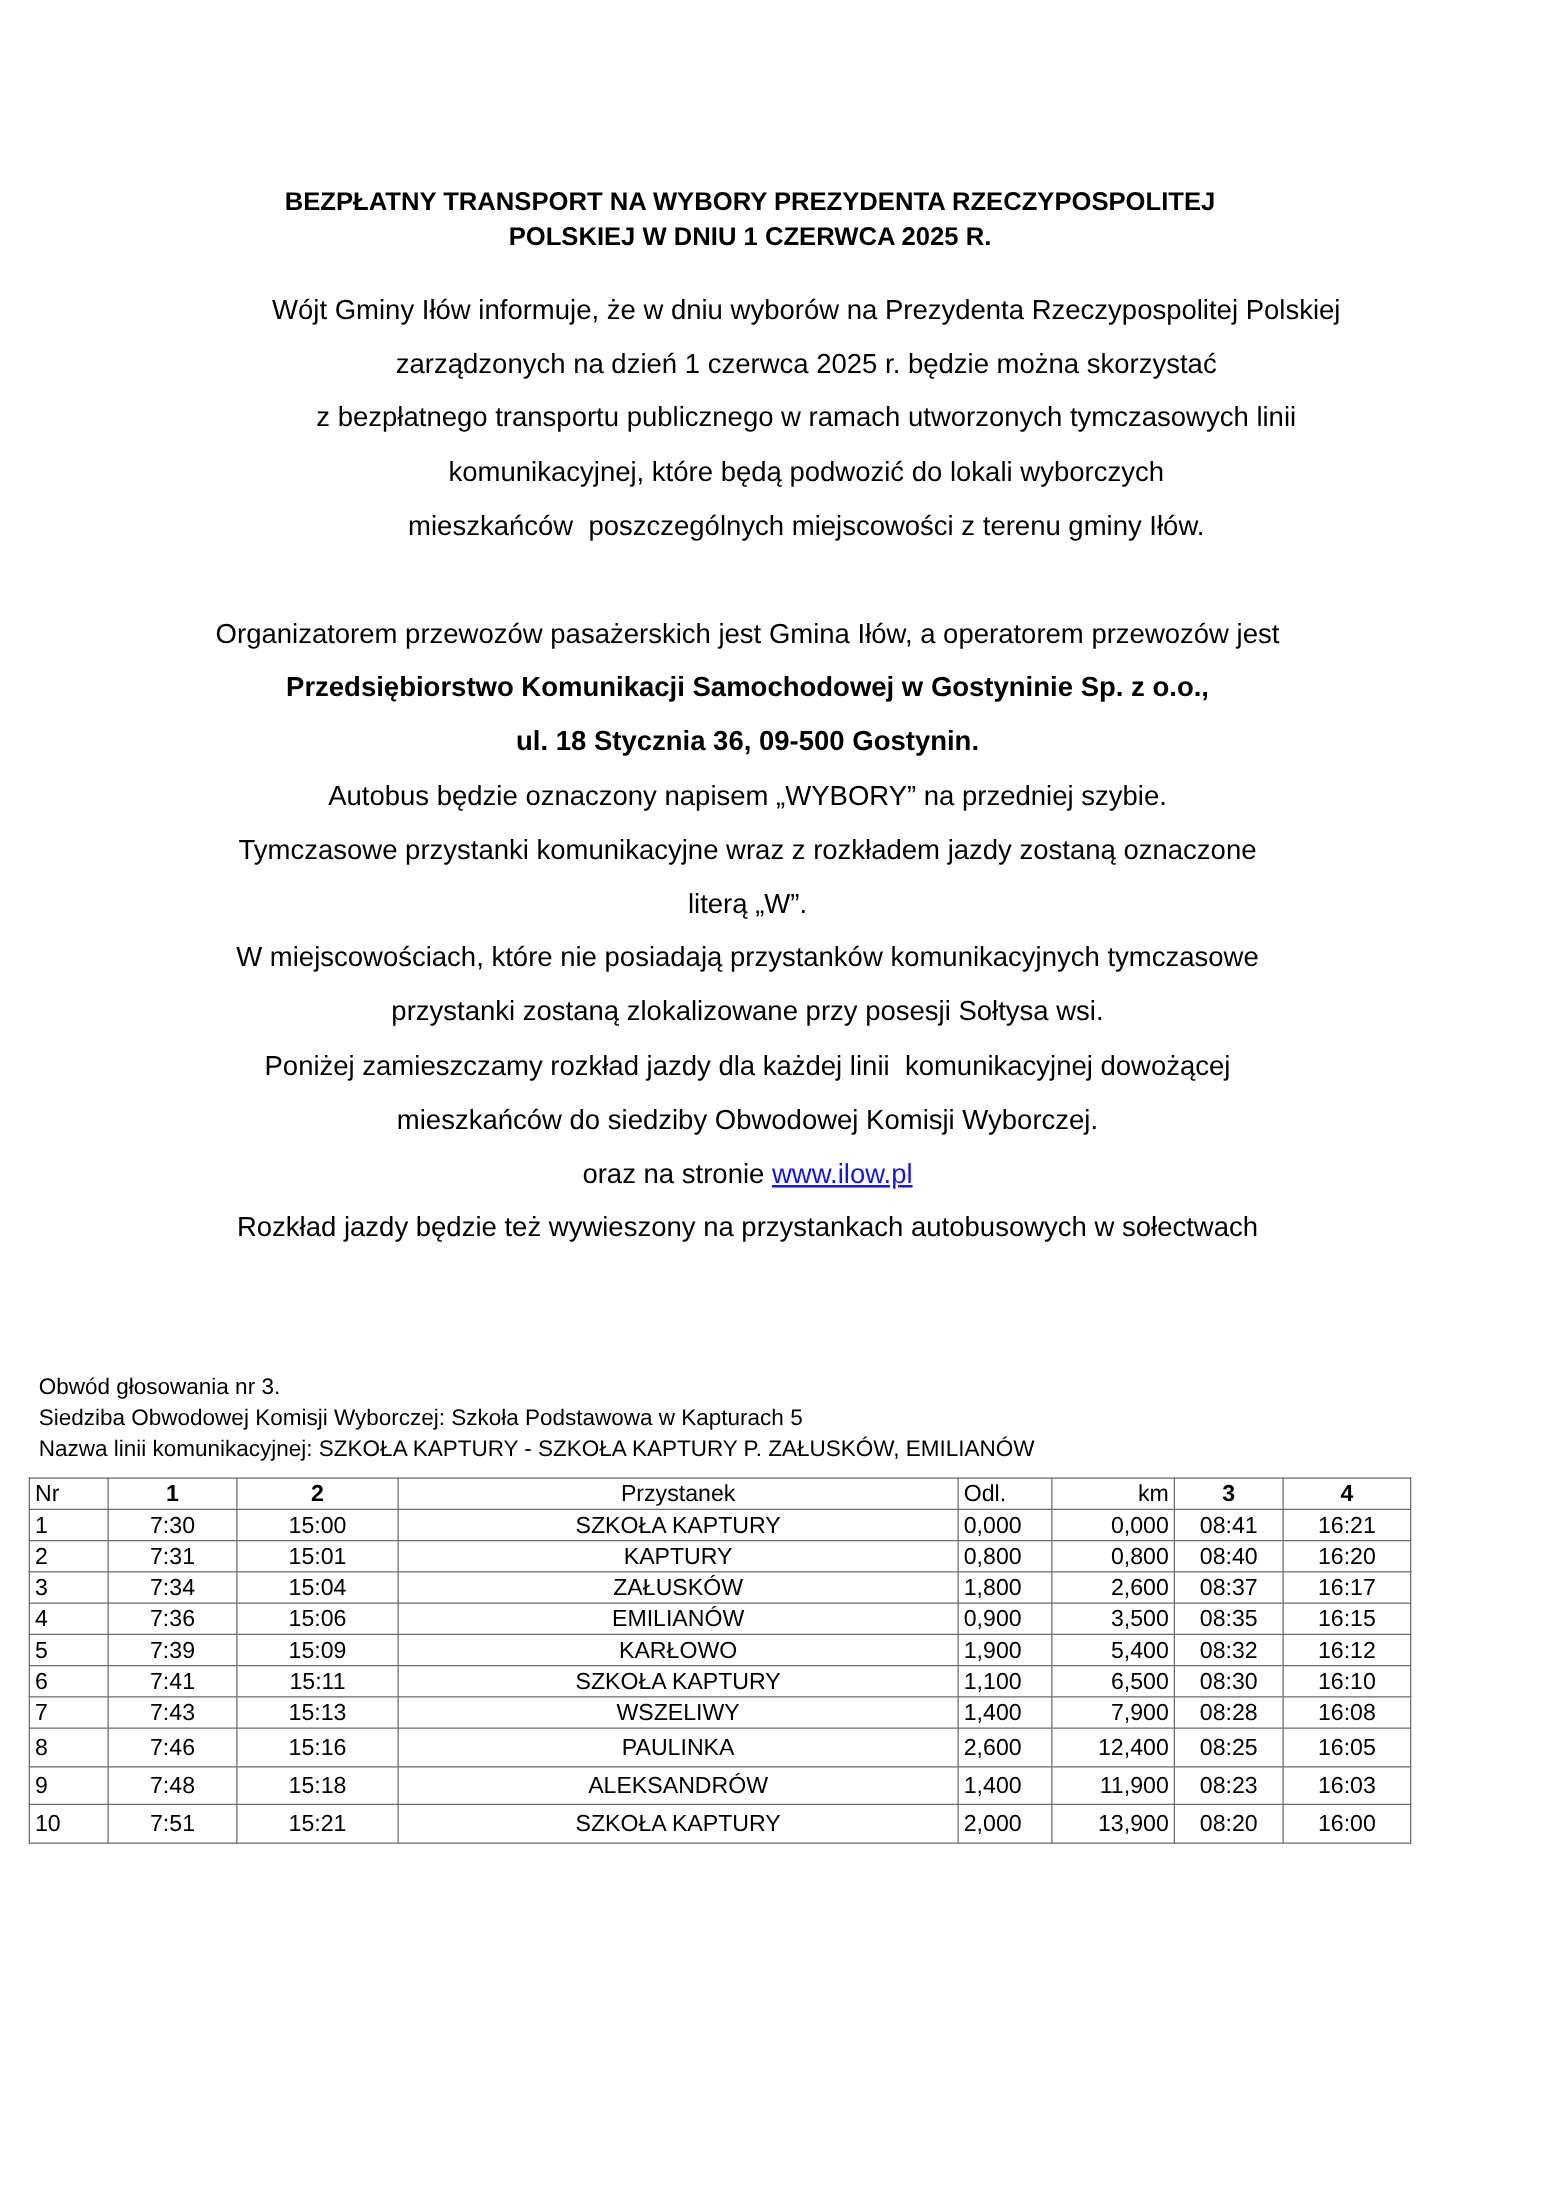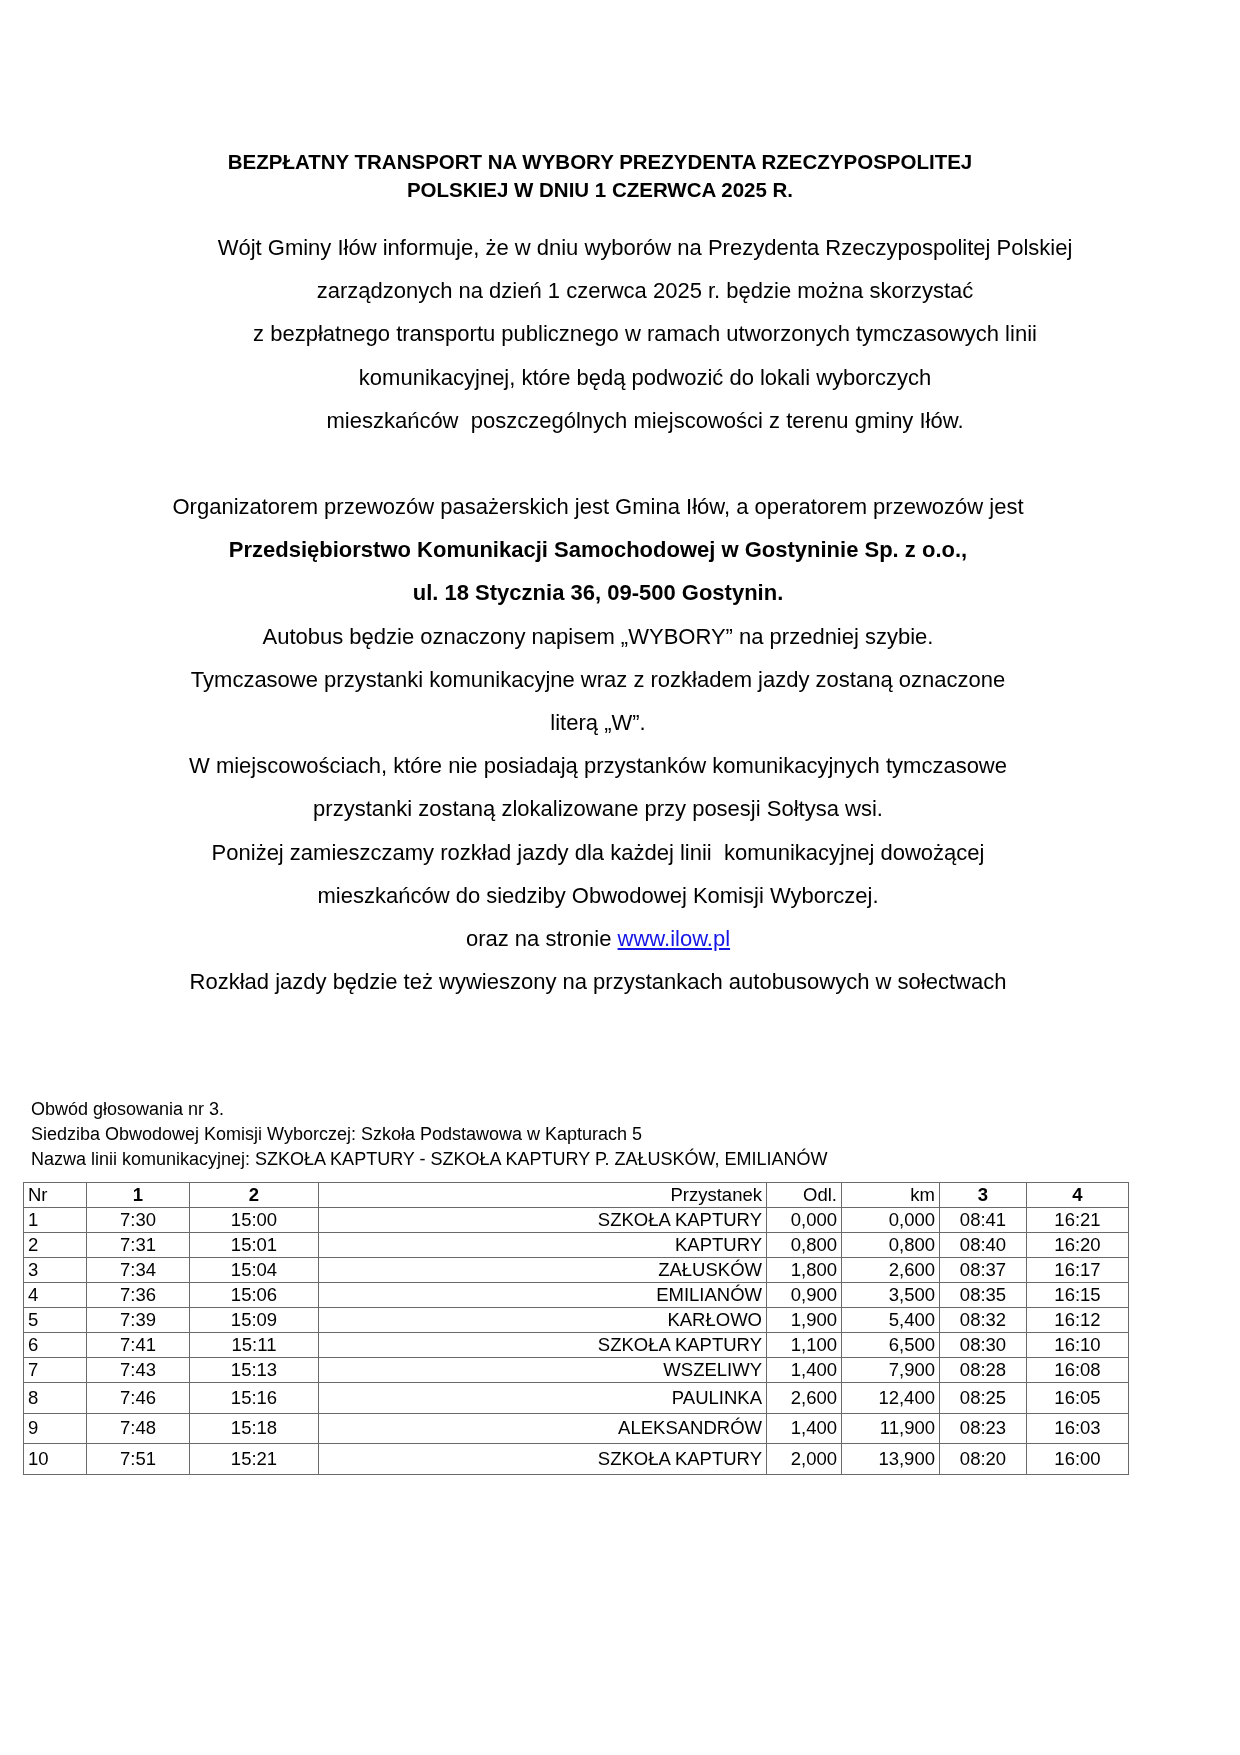--- a/index.html
+++ b/index.html
@@ -31,22 +31,22 @@
     border: 1.5px solid #222;
   }
   table.sched td {
     border: 1.3px solid #6a6a6a; padding: 0 4px; height: 24px; line-height: 24px;
     white-space: nowrap;
   }
   table.sched tr.tall td { height: 29.5px; }
   .c-nr { width: 54px; text-align: left; }
   .c-t1 { width: 94px; text-align: center; }
   .c-t2 { width: 120px; text-align: center; }
-  .c-stop { width: 439px; text-align: right; }
-  .c-odl { width: 66px; text-align: right; }
+  .c-stop { width: 439px; text-align: center; }
+  .c-odl { width: 66px; text-align: left; }
   .c-km { width: 89px; text-align: right; }
   .c-t3 { width: 78px; text-align: center; }
   .c-t4 { width: 93px; text-align: center; }
   tr.head td.bold { font-weight: bold; }
 </style>
 </head>
 <body>
 
 <div class="title">
   <div>BEZPŁATNY TRANSPORT NA WYBORY PREZYDENTA RZECZYPOSPOLITEJ</div>

